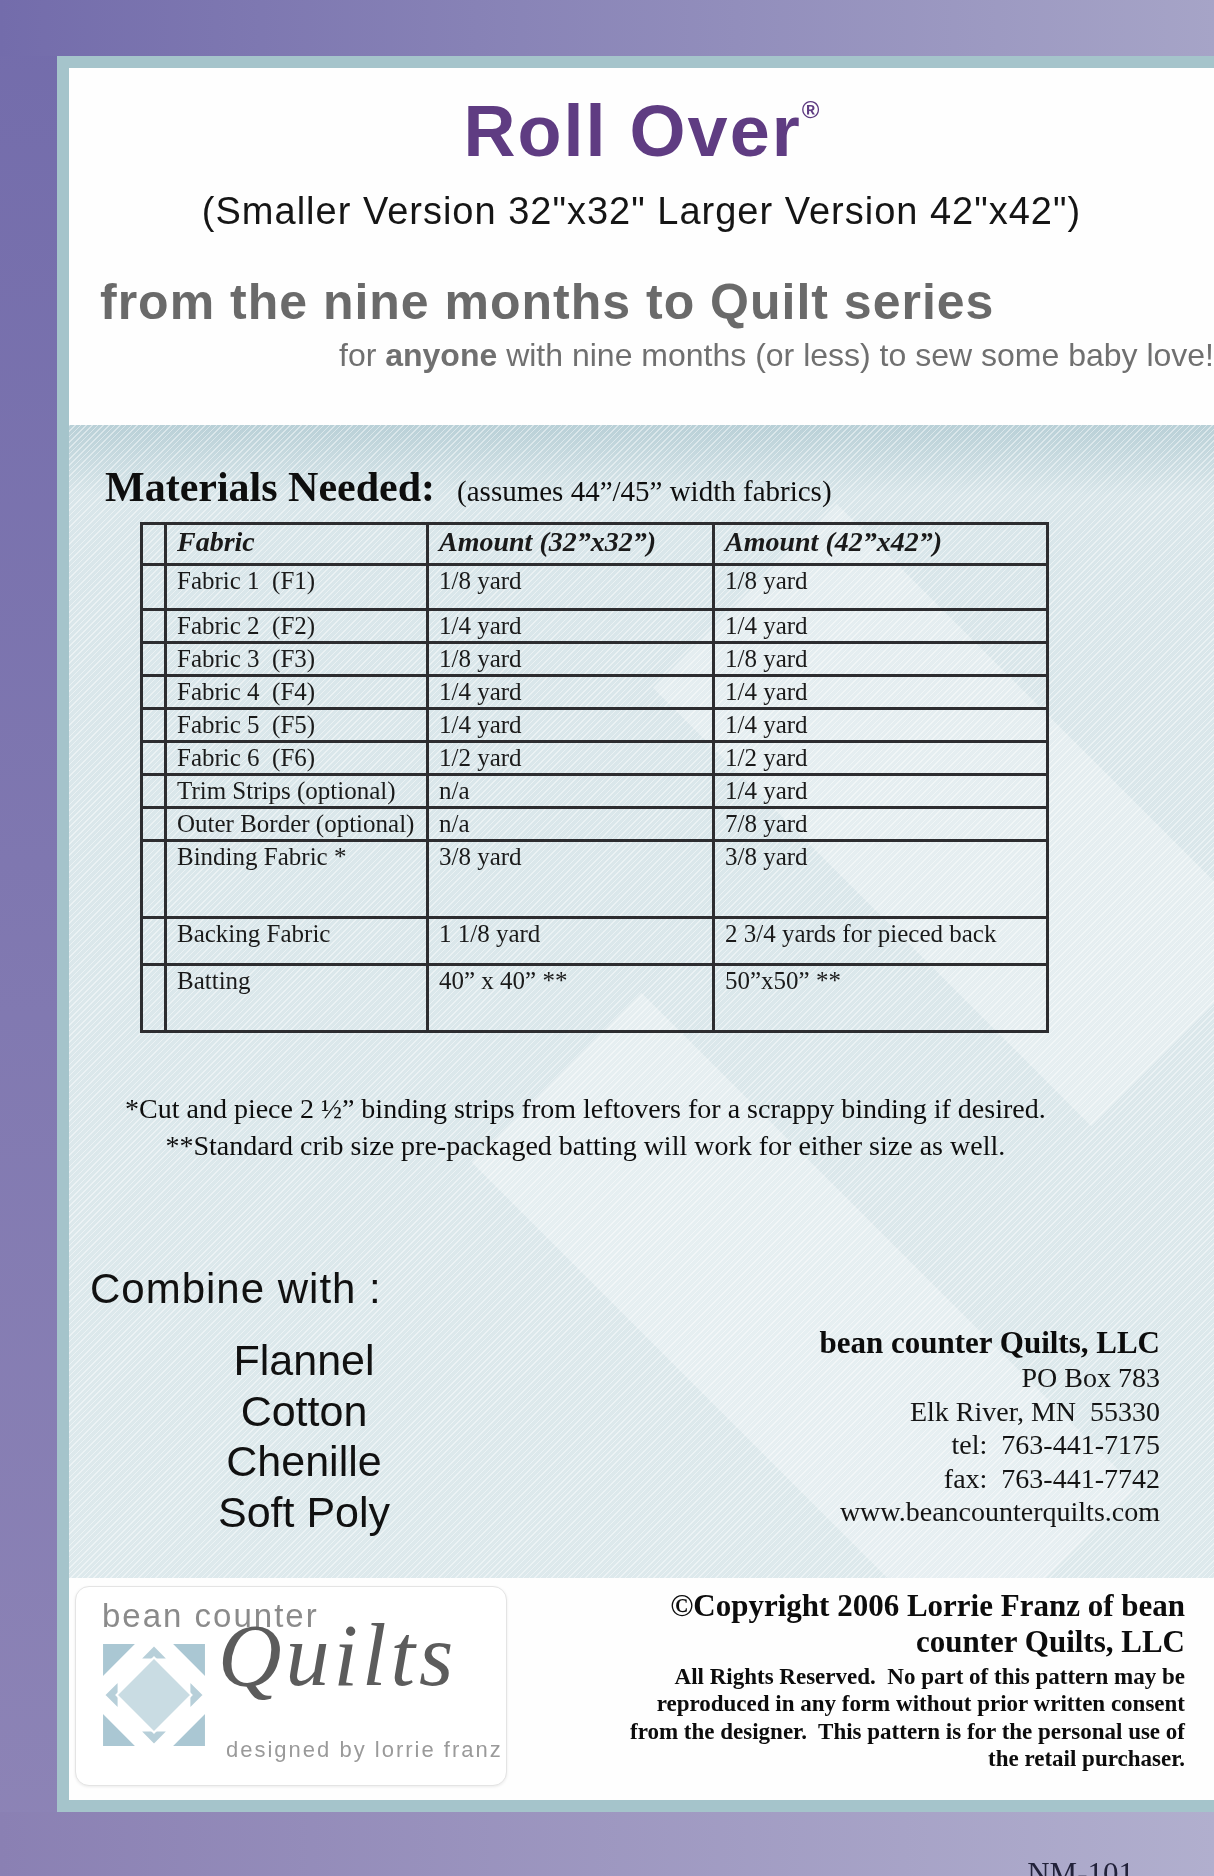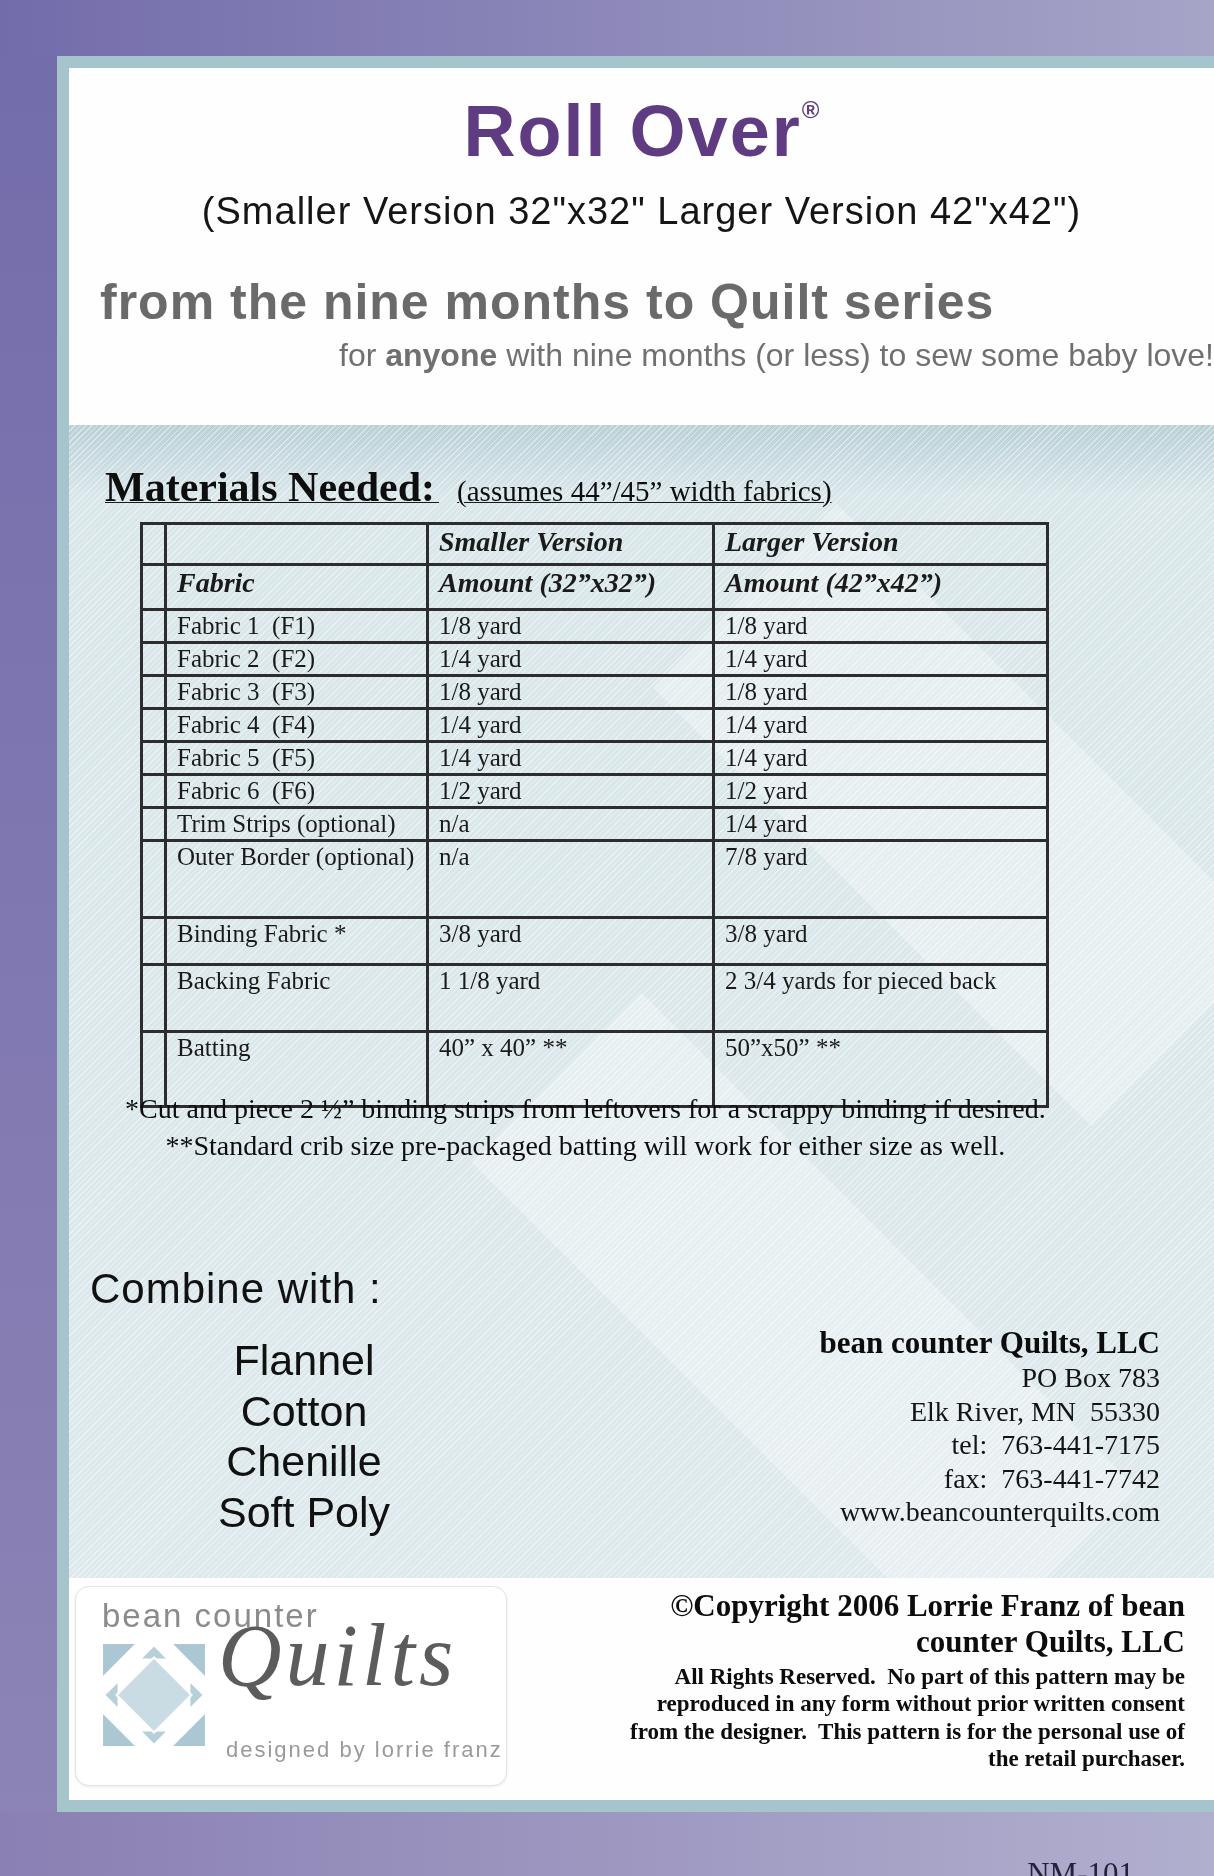--- a/index.html
+++ b/index.html
@@ -36,21 +36,21 @@
     font-weight:600;font-size:72px;line-height:1.05;color:var(--title-purple,#5f3c82);letter-spacing:2px;}
   .title .tm{font-size:24px;vertical-align:38px;letter-spacing:0;}
   .subtitle{margin-top:20px;text-align:center;font-family:cursive,sans-serif;
     font-size:38px;color:#151515;letter-spacing:1px;}
   .series{margin:40px 0 0 31px;font-family:"Liberation Sans",sans-serif;font-weight:bold;
     font-size:50px;color:var(--heading-gray,#6a6a6a);letter-spacing:1px;}
   .tagline{margin:6px 0 0 33px;font-family:"Liberation Sans",sans-serif;
     font-size:32px;color:#707070;text-align:right;}
 
   
-  .materials-row{position:absolute;left:36px;top:38px;white-space:nowrap;text-decoration:underline;}
+  .materials-row{position:absolute;left:36px;top:38px;white-space:nowrap;}
   .mat-heading{font-size:42px;font-weight:bold;color:#0e0e0e;}
   .mat-note{font-size:29px;color:#0e0e0e;margin-left:18px;}
 
   .materials-table{position:absolute;left:71px;top:97px;width:906px;border-collapse:collapse;table-layout:fixed;}
   .materials-table td,.materials-table th{border:3px solid #2d2d30;vertical-align:top;text-align:left;
     padding:1px 2px 1px 10px;font-size:25px;font-weight:normal;white-space:pre-wrap;overflow:hidden;}
   .materials-table th{font-style:italic;font-weight:bold;font-size:28px;}
   .materials-table tr:nth-child(1) td,.materials-table tr:nth-child(1) th{height:36px;}
   .materials-table tr:nth-child(2) td,.materials-table tr:nth-child(2) th{height:40px;}
   .materials-table tr:nth-child(n+3):nth-child(-n+8) td{height:24px;}
@@ -116,26 +116,20 @@
       </div>
 
       <table class="materials-table">
         <colgroup>
             <col style="width:24px">
             <col style="width:262px">
             <col style="width:286px">
             <col style="width:334px">
           </colgroup>
         <tbody id="mat-tbody">
-          <tr>
-            <td></td>
-            <td></td>
-            <th>Smaller Version</th>
-            <th>Larger Version</th>
-          </tr>
           <tr>
             <td></td>
             <th>Fabric</th>
             <th>Amount (32”x32”)</th>
             <th>Amount (42”x42”)</th>
           </tr>
         <tr>
               <td></td>
               <td>Fabric 1  (F1)</td>
               <td>1/8 yard</td>

